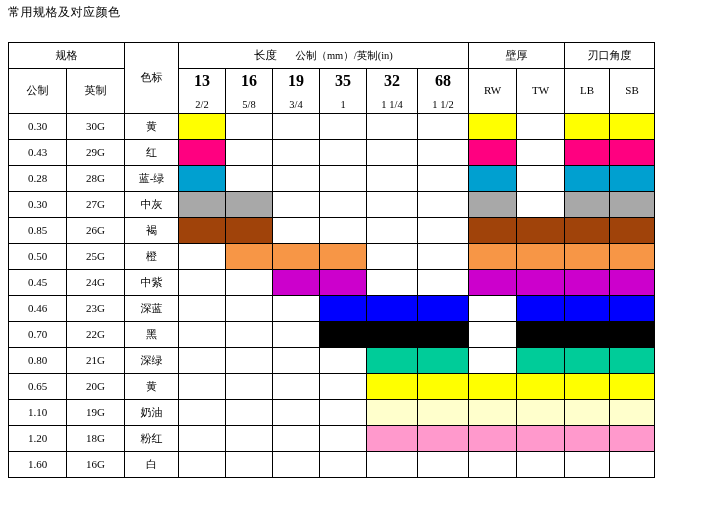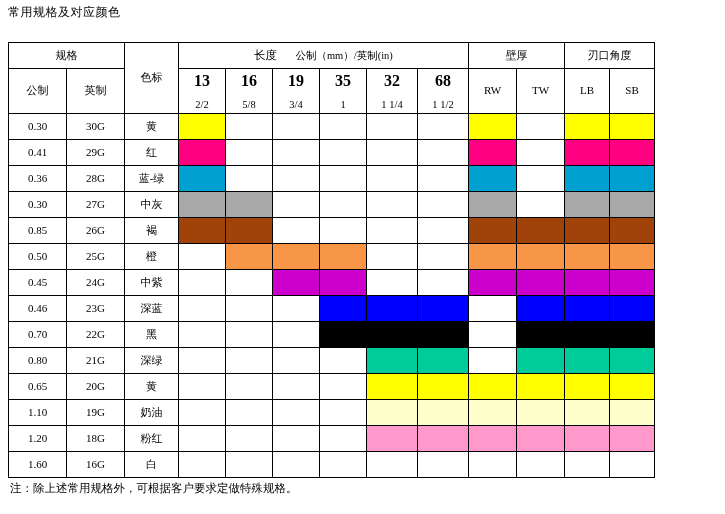--- a/index.html
+++ b/index.html
@@ -172,36 +172,36 @@
           <td class="swatch"></td>
           <td class="swatch"></td>
           <td class="swatch"></td>
           <td class="swatch"></td>
           <td class="swatch" style="background: rgb(255, 255, 0);"></td>
           <td class="swatch"></td>
           <td class="swatch" style="background: rgb(255, 255, 0);"></td>
           <td class="swatch" style="background: rgb(255, 255, 0);"></td>
         </tr>
         <tr>
-          <td class="num-cell">0.41</td>
+          <td class="num-cell">0.43</td>
           <td class="num-cell">29G</td>
           <td class="colorname-cell">红</td>
           <td class="swatch" style="background: rgb(255, 0, 128);"></td>
           <td class="swatch"></td>
           <td class="swatch"></td>
           <td class="swatch"></td>
           <td class="swatch"></td>
           <td class="swatch"></td>
           <td class="swatch" style="background: rgb(255, 0, 128);"></td>
           <td class="swatch"></td>
           <td class="swatch" style="background: rgb(255, 0, 128);"></td>
           <td class="swatch" style="background: rgb(255, 0, 128);"></td>
         </tr>
         <tr>
-          <td class="num-cell">0.36</td>
+          <td class="num-cell">0.28</td>
           <td class="num-cell">28G</td>
           <td class="colorname-cell">蓝-绿</td>
           <td class="swatch" style="background: rgb(0, 160, 208);"></td>
           <td class="swatch"></td>
           <td class="swatch"></td>
           <td class="swatch"></td>
           <td class="swatch"></td>
           <td class="swatch"></td>
           <td class="swatch" style="background: rgb(0, 160, 208);"></td>
           <td class="swatch"></td>
@@ -369,15 +369,14 @@
           <td class="swatch"></td>
           <td class="swatch"></td>
           <td class="swatch"></td>
           <td class="swatch"></td>
           <td class="swatch"></td>
           <td class="swatch"></td>
         </tr>
       </tbody>
   </table>
 
-  <div class="note">注：除上述常用规格外，可根据客户要求定做特殊规格。</div>
 
 </div>
 
 </body></html>

